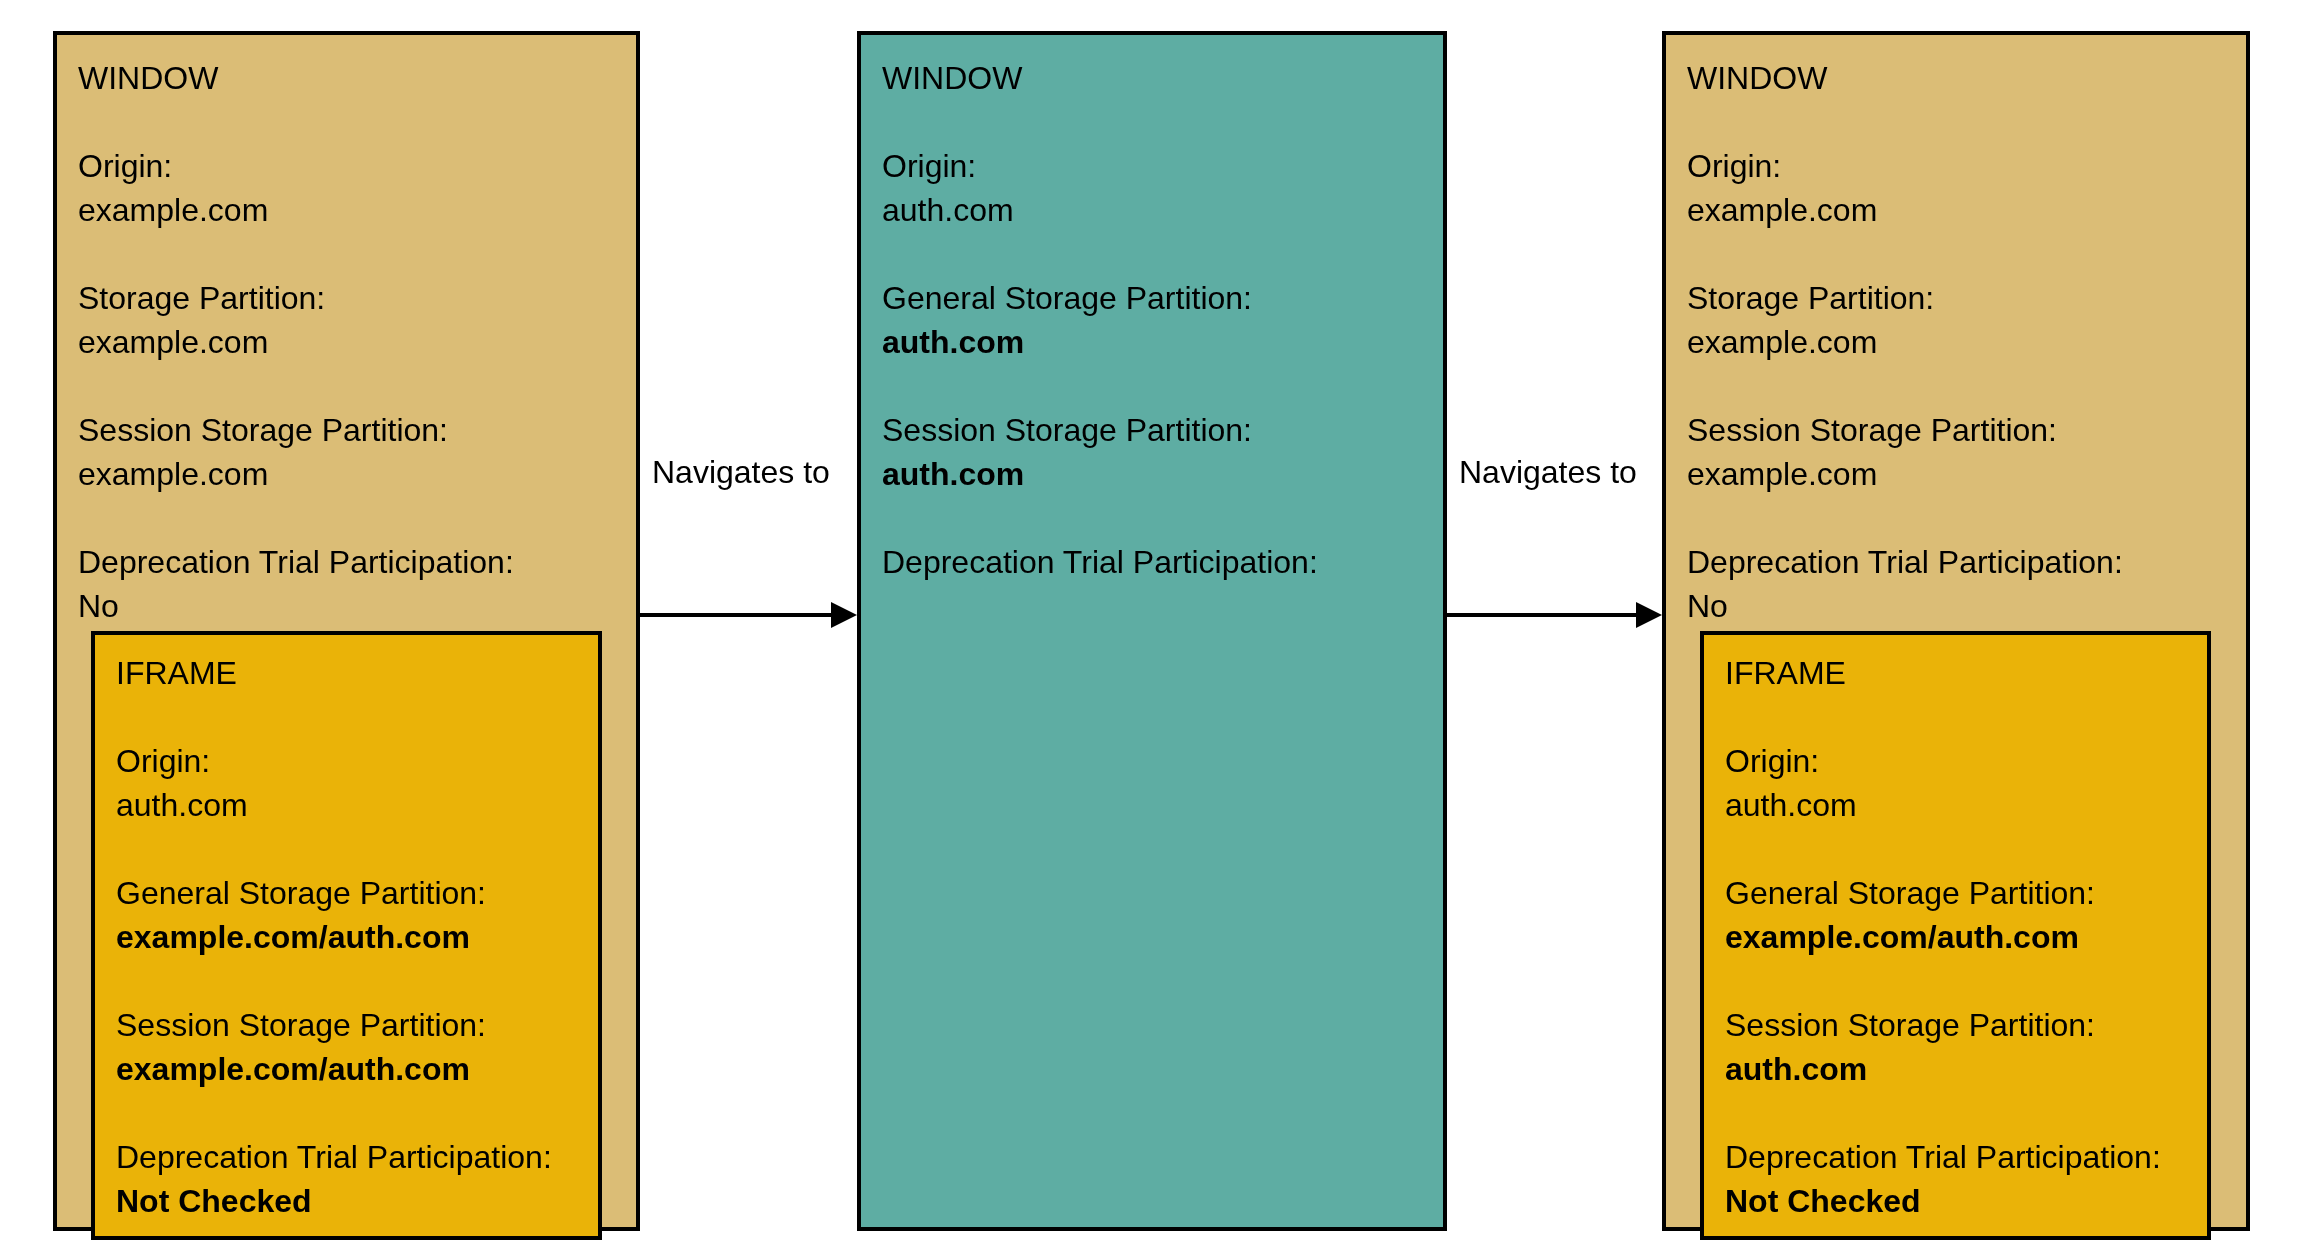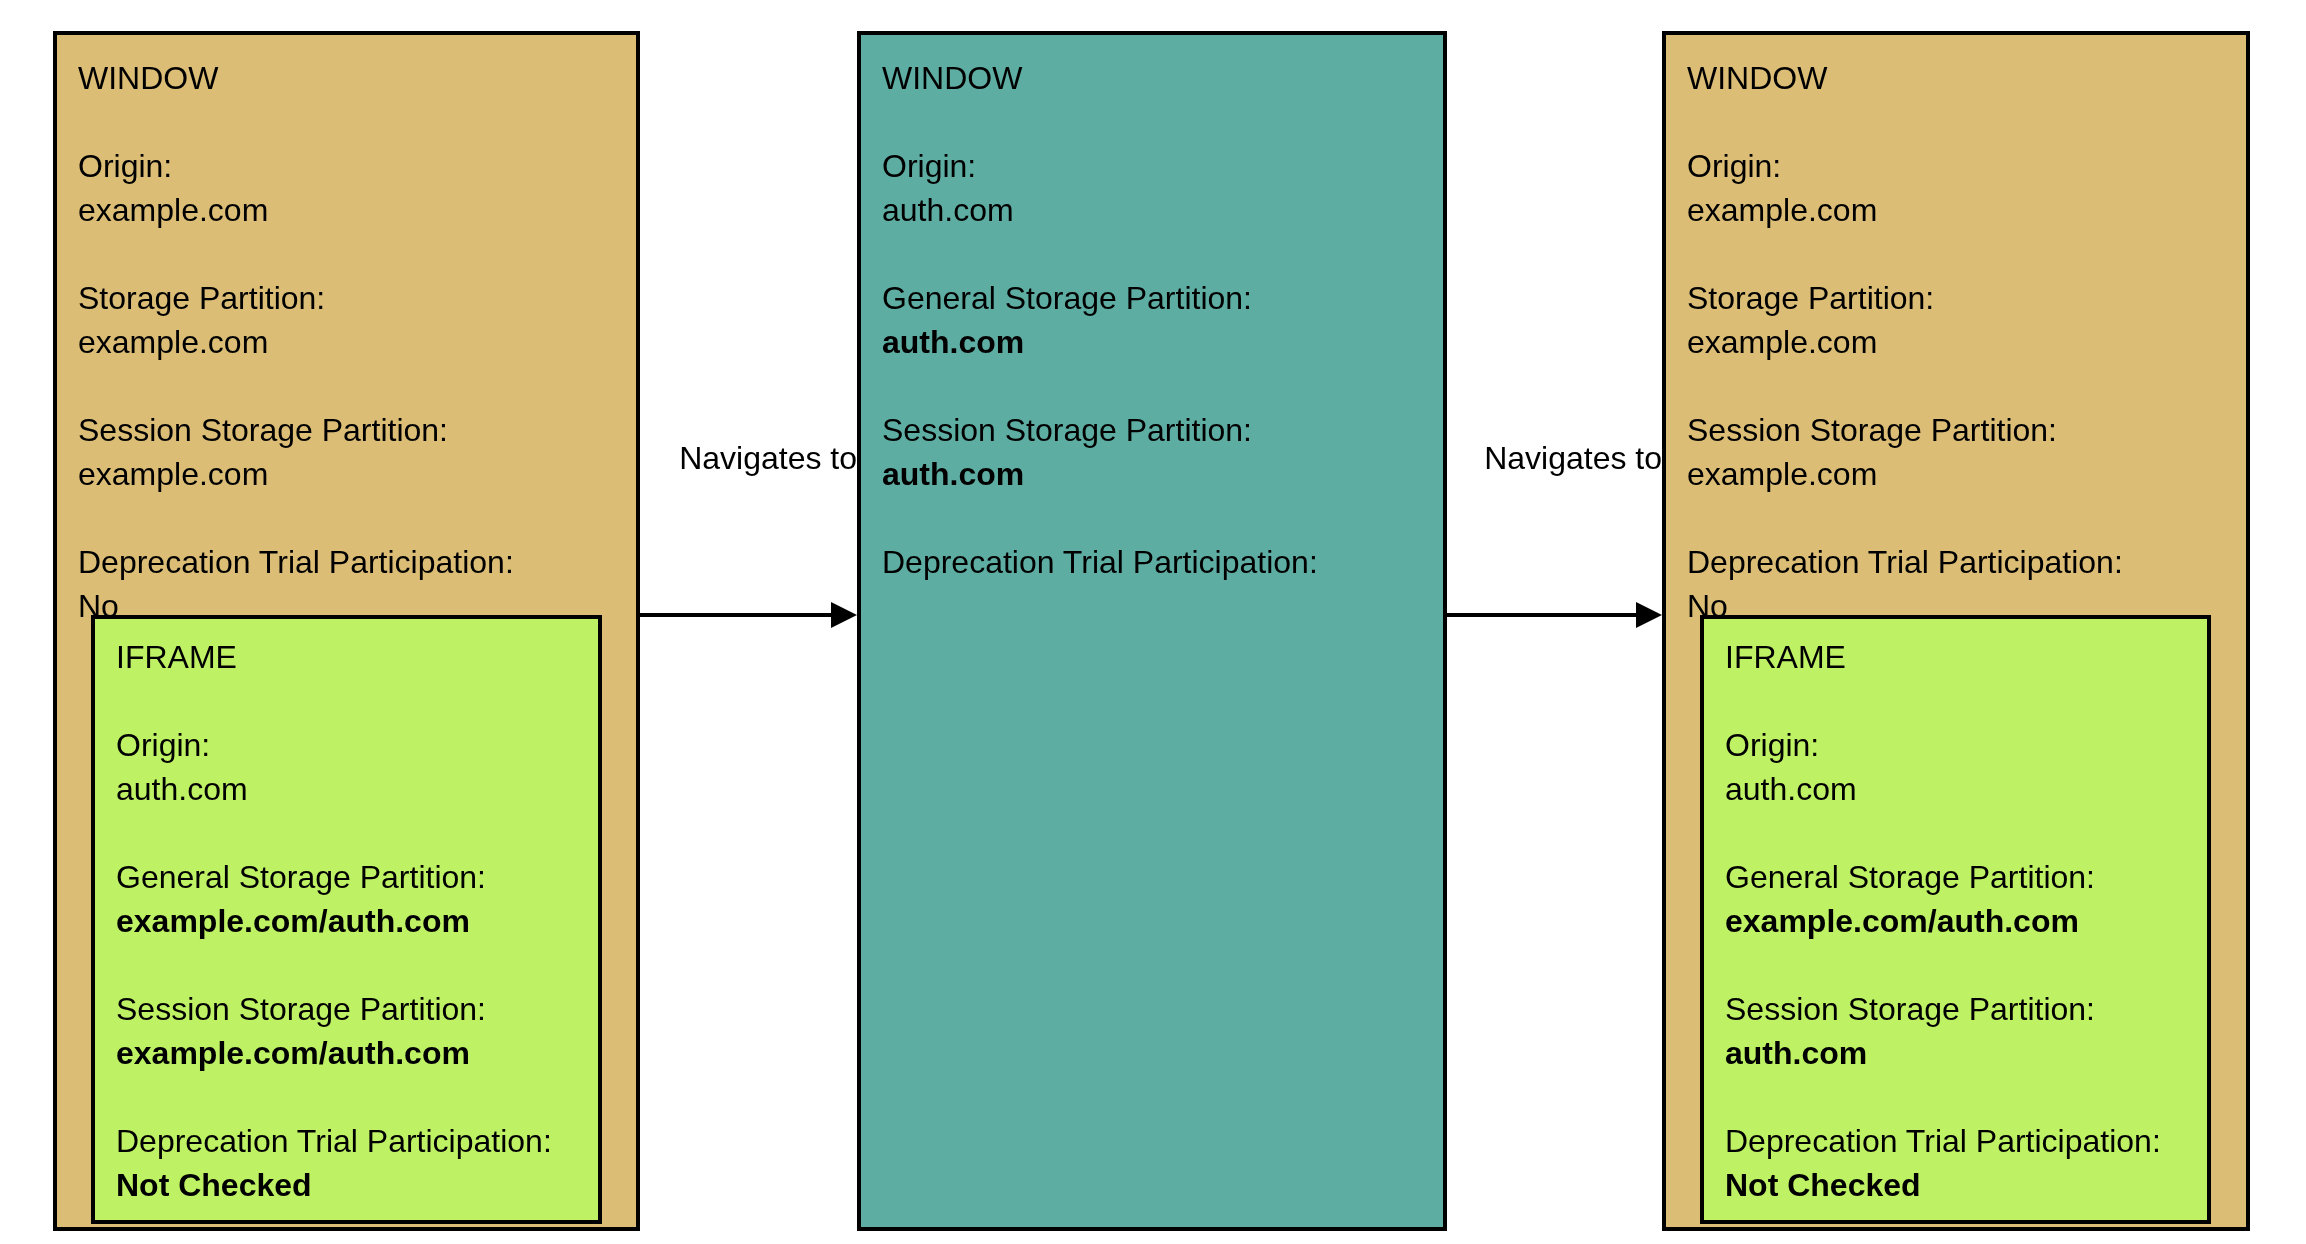--- a/index.html
+++ b/index.html
@@ -28,31 +28,32 @@
     margin-top: 16px;
   }
   .window.tan  { background: #DBBD76; }
   .window.teal { background: #5EADA3; }
   .box-title { margin-bottom: 44px; }
   .field { margin-bottom: 44px; }
   .value.b { font-weight: bold; }
   .iframe-box {
     position: absolute;
     left: 34px;
-    top: 580px;
+    top: 596px;
     width: 511px;
     height: 609px;
-    background: #bef264;
+    background: #eab308;
     border: 4px solid #000000;
     padding: 16px 18px 0 21px;
   }
   .arrow-label {
     position: absolute;
-    top: 436px;
-    text-align: right;
+    top: 450px;
+    text-align: left;
+    margin-left: 12px;
   }
   .arrow-line {
     position: absolute;
     top: 613px;
     height: 4px;
     background: #000000;
   }
   .arrow-head {
     position: absolute;
     top: 602px;

